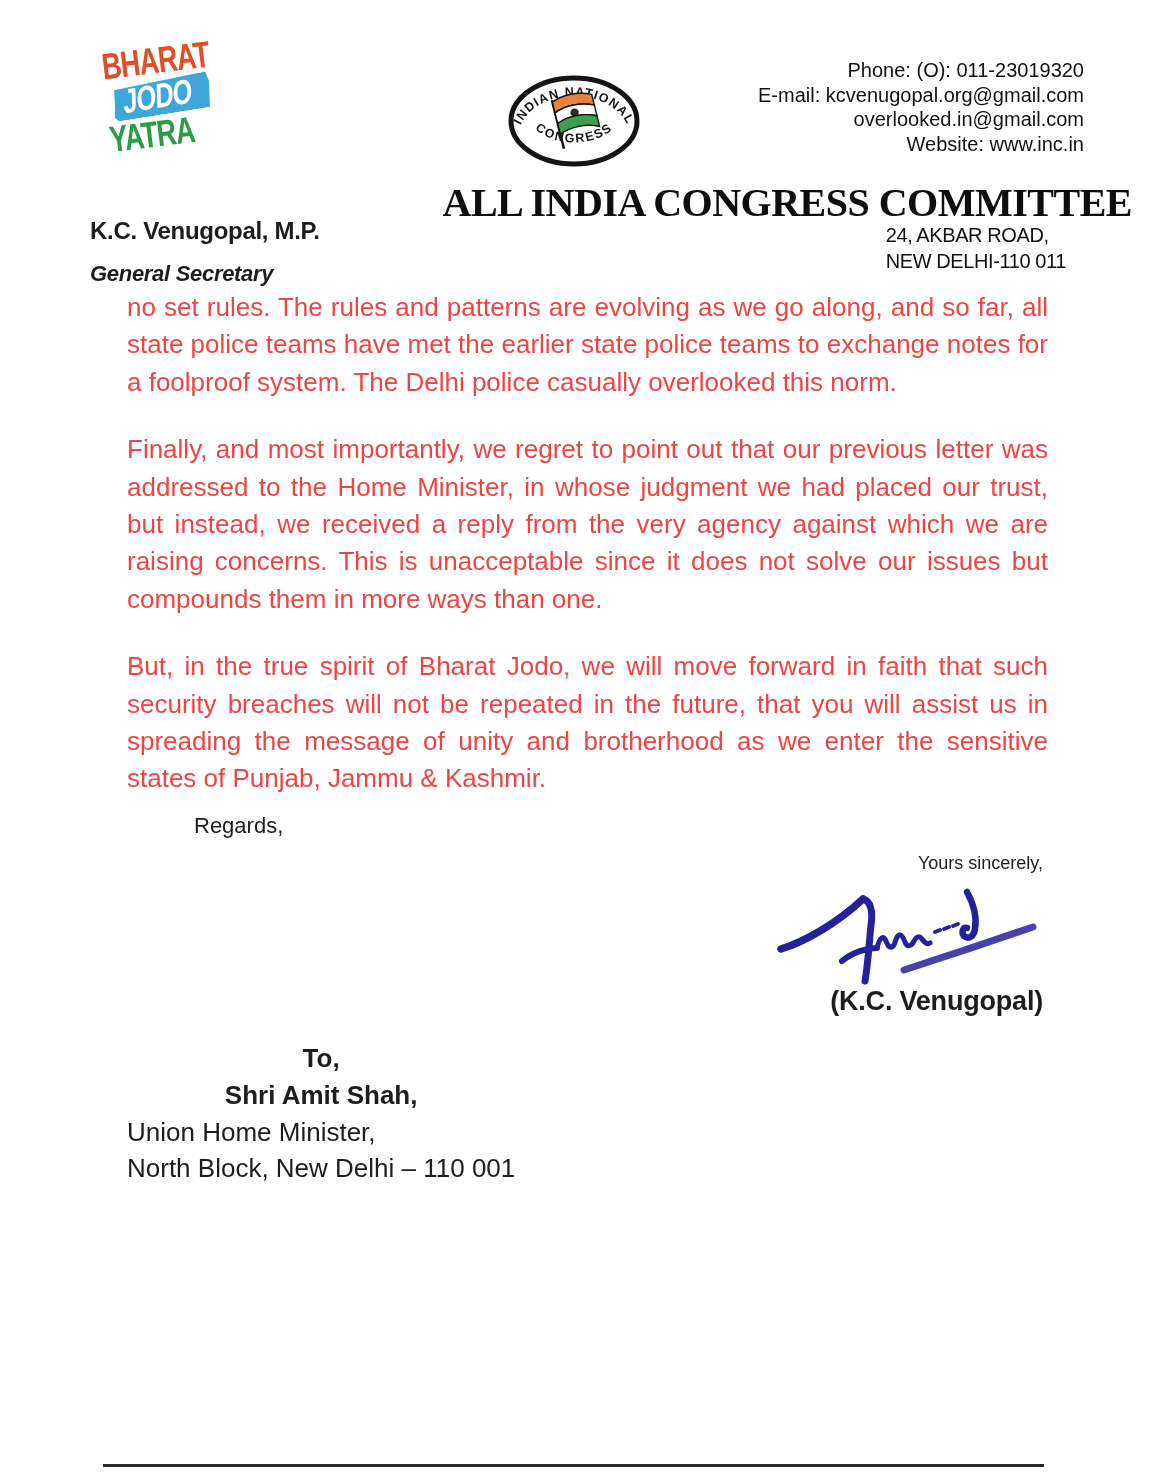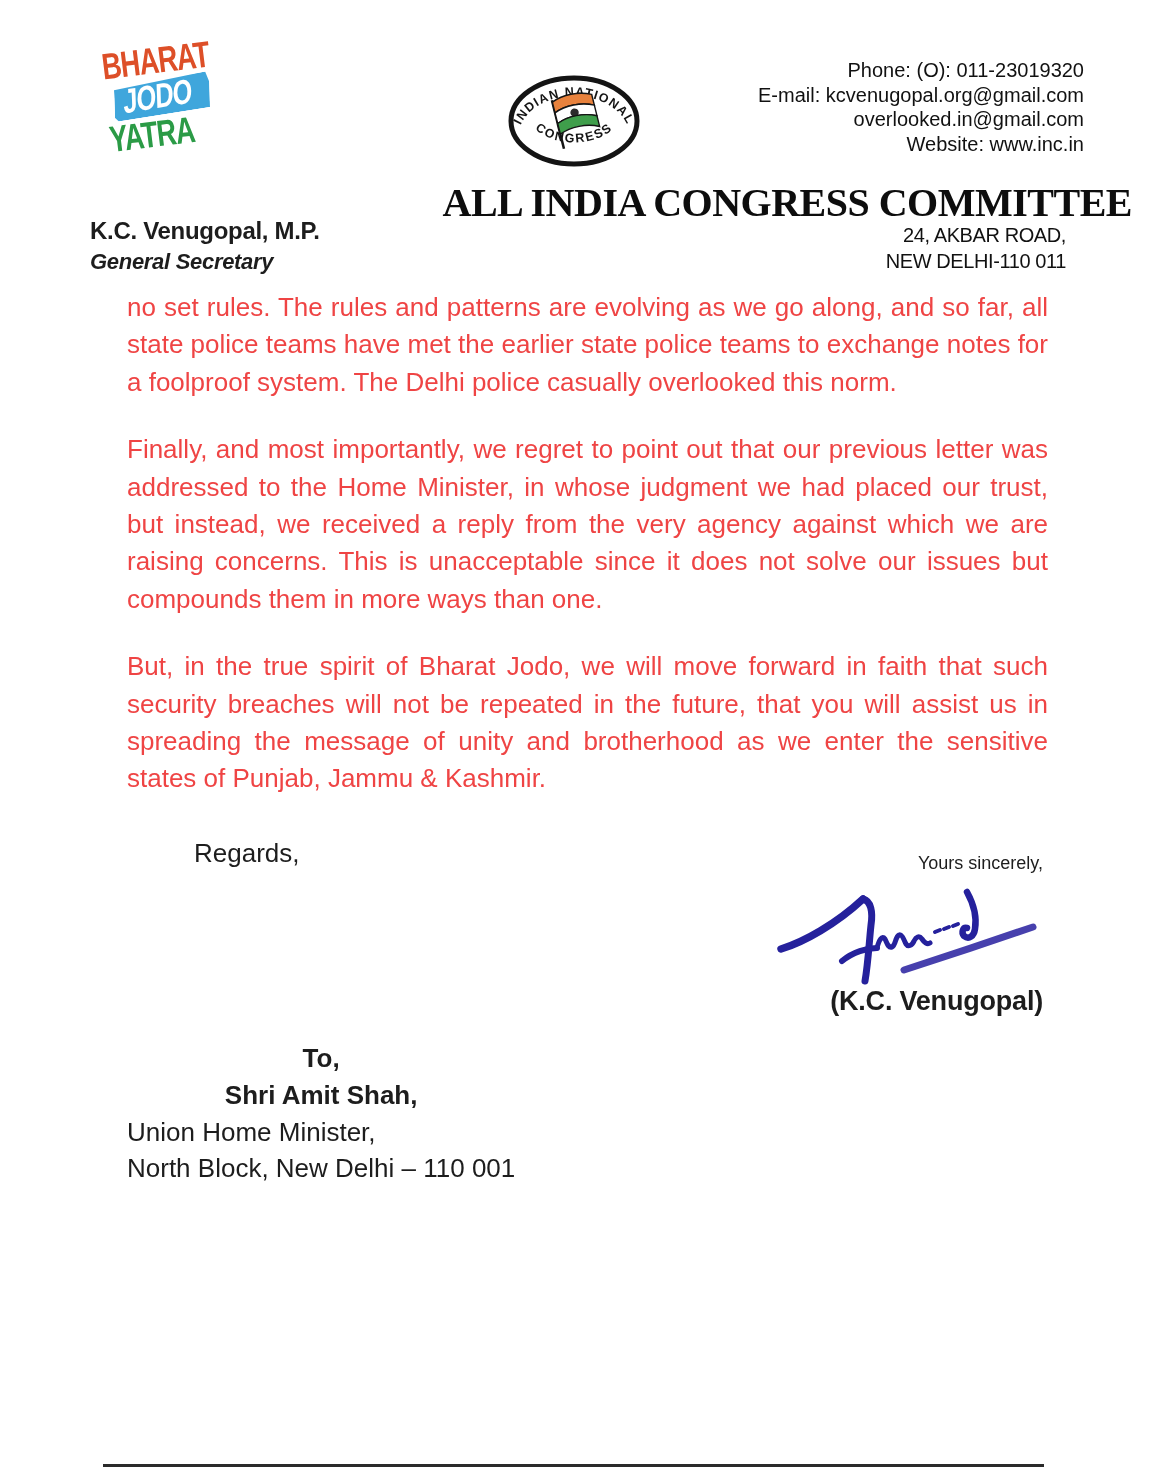--- a/index.html
+++ b/index.html
@@ -44,33 +44,33 @@
     text-align:right;
     font-family:"Liberation Serif", serif;
     font-weight:bold;font-size:40px;letter-spacing:-.5px;color:#0d0d0d;
     white-space:nowrap;
     margin-top:16px;
   }
 
   
   .sender{position:absolute;left:90px;top:219px;line-height:1;}
   .sender-name{font-size:24px;font-weight:bold;letter-spacing:-.3px;}
-  .sender-role{font-size:22px;font-weight:bold;font-style:italic;margin-top:8px;letter-spacing:-.3px;}
+  .sender-role{font-size:22px;font-weight:bold;font-style:italic;margin-top:20px;letter-spacing:-.3px;}
   .hq{
-    position:absolute;right:95px;top:222px;text-align:right;
+    position:absolute;right:95px;top:222px;
     font-size:20px;line-height:26px;letter-spacing:-.4px;color:#111;
   }
 
   
   .body-text{
     position:absolute;left:127px;top:289px;width:921px;
     font-size:26px;line-height:37.4px;text-align:justify;color:#ef4444;
   }
   .body-text p{margin:0 0 30px 0;}
-  .regards{position:absolute;left:194px;top:838px;font-size:26px;}
+  .regards{position:absolute;left:194px;top:813px;font-size:22px;}
   .closing{position:absolute;right:118px;top:853px;font-size:18px;}
   .signature{position:absolute;left:776px;top:884px;}
   .signatory{position:absolute;right:118px;top:986px;font-size:27px;font-weight:bold;letter-spacing:-.2px;text-align:right;}
 
   
   .addressee{position:absolute;left:127px;top:1040px;font-size:26px;line-height:36.8px;}
   .addressee .b{font-weight:bold;text-align:center;}
 
   
   .bottom-rule{

